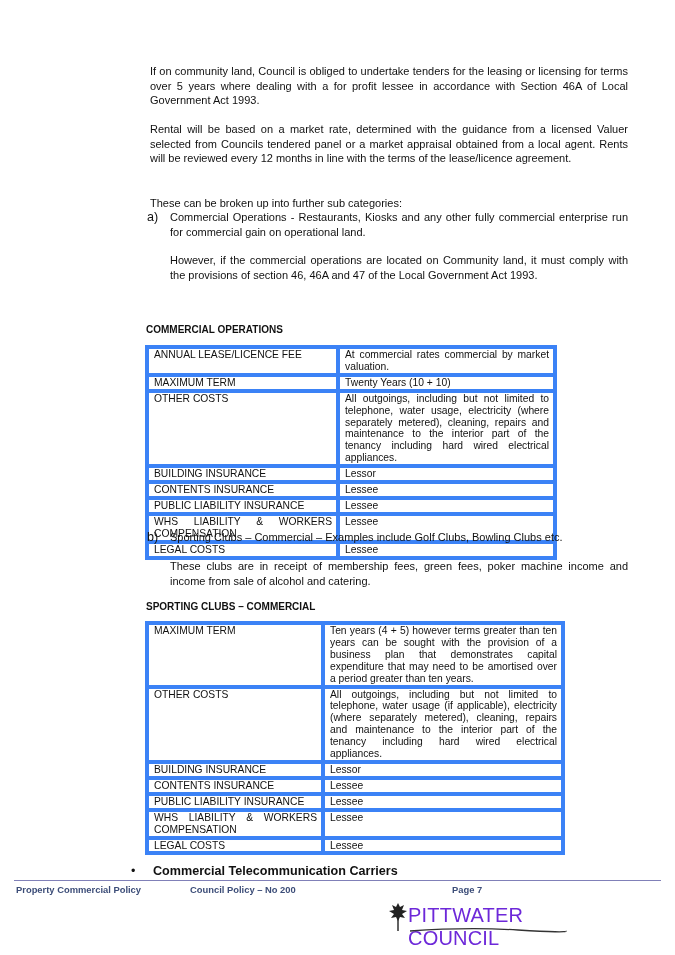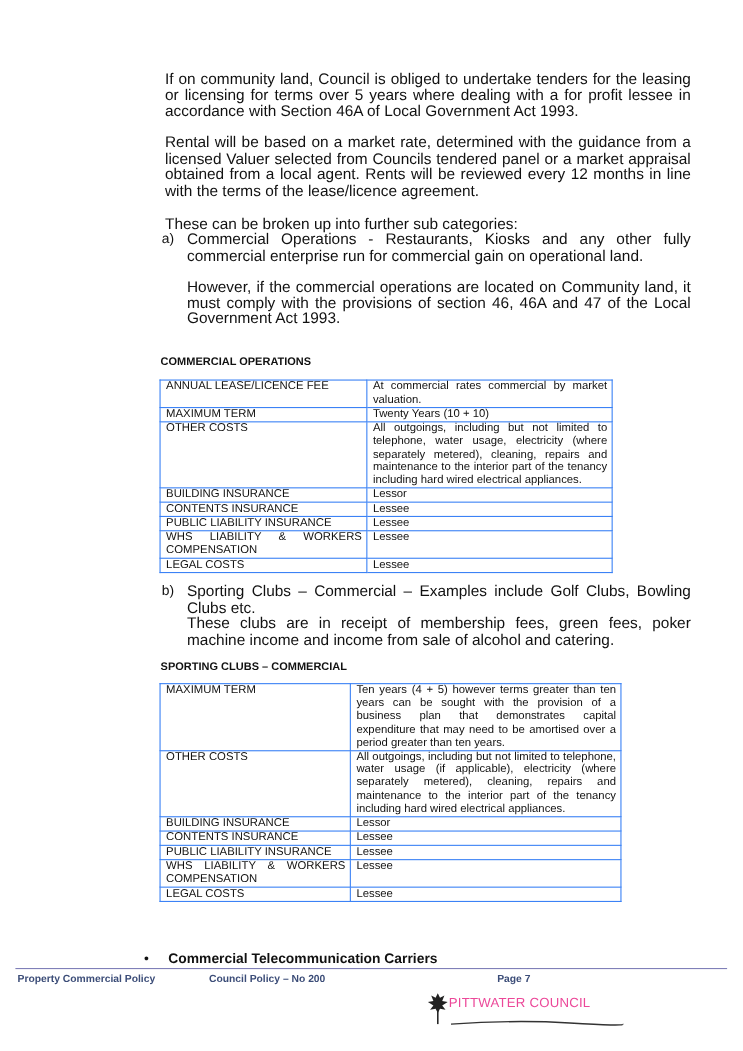--- a/index.html
+++ b/index.html
@@ -1,36 +1,36 @@
 <!DOCTYPE html>
 <html><head>
   <meta charset="utf-8">
   <style>
     html, body { margin: 0; padding: 0; background: #ffffff; }
     body { width: 675px; height: 955px; position: relative; overflow: hidden;
            font-family: "Liberation Sans", sans-serif; color: #111; }
-    .para { position: absolute; left: 150px; width: 478px; font-size: 14px; line-height: 14.6px;
+    .para { position: absolute; left: 150px; width: 478px; font-size: 11px; line-height: 14.6px;
             text-align: justify; margin: 0; }
     .para.indent { left: 170px; width: 458px; }
     .lbl { position: absolute; left: 150px; font-size: 12.6px; line-height: 14.6px; }
     .h { position: absolute; left: 146px; font-size: 10px; font-weight: bold; }
     table { position: absolute; left: 145px; border-collapse: collapse; font-size: 10.3px; line-height: 11.9px; }
-    td { border: 1px solid #3b82f6; padding: 0 4px 0 5px; vertical-align: top; }
+    td { border: 4px solid #3b82f6; padding: 0 4px 0 5px; vertical-align: top; }
     td.v { text-align: justify; }
     td.k.j { text-align: justify; text-align-last: left; margin-left: 48px; }
     #t1 { top: 345px; width: 412px; }
     #t1 td.k { width: 178px; }
     #t2 { top: 621px; width: 420px; }
     #t2 td.k { width: 163px; }
     .bullet { position: absolute; left: 131px; top: 864px; font-size: 12.6px; font-weight: bold; }
     .bullet-dot { display: inline-block; width: 22px; font-weight: normal; }
     .footer-line { position: absolute; left: 14px; top: 880px; width: 647px; height: 1px; background: #8080b8; }
     .footer { position: absolute; top: 884px; font-size: 9.4px; font-weight: bold; color: #3c4d78; }
     .logo { position: absolute; left: 388px; top: 900px; width: 182px; height: 40px; }
-    .logo-text { position: absolute; left: 20px; top: 4px; font-size: 12px; letter-spacing: 0.2px; color: #ec4899; }
+    .logo-text { position: absolute; left: 20px; top: 4px; font-size: 20px; letter-spacing: 0.2px; color: #6d28d9; }
   </style>
 </head>
 <body>
 
 <p class="para" style="top:64px">If on community land, Council is obliged to undertake tenders for the leasing or licensing for terms over 5 years where dealing with a for profit lessee in accordance with Section 46A of Local Government Act 1993.</p>
 <p class="para" style="top:122px">Rental will be based on a market rate, determined with the guidance from a licensed Valuer selected from Councils tendered panel or a market appraisal obtained from a local agent. Rents will be reviewed every 12 months in line with the terms of the lease/licence agreement.</p>
 <p class="para" style="top:196px">These can be broken up into further sub categories:</p>
 
 <span class="lbl" style="top:210px;left:147px">a)</span>
 <p class="para indent" style="top:210px">Commercial Operations - Restaurants, Kiosks and any other fully commercial enterprise run for commercial gain on operational land.</p>

